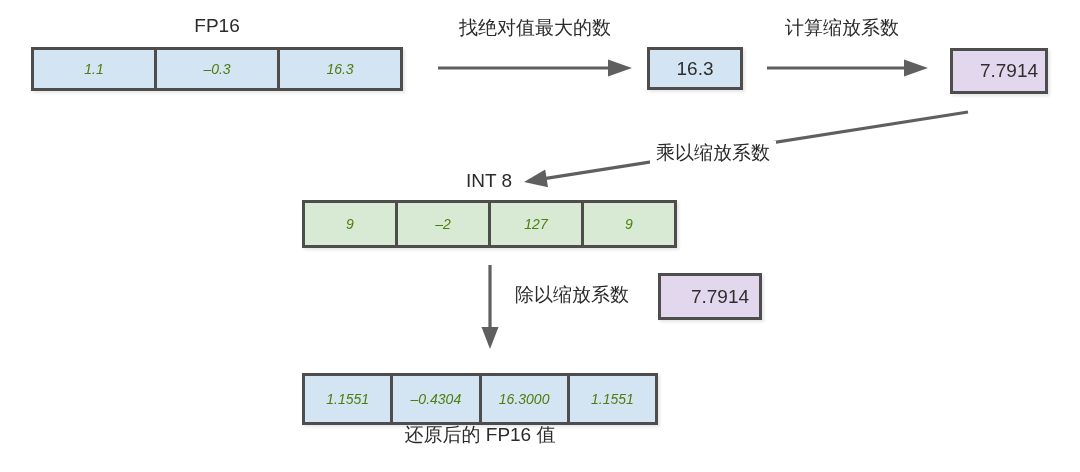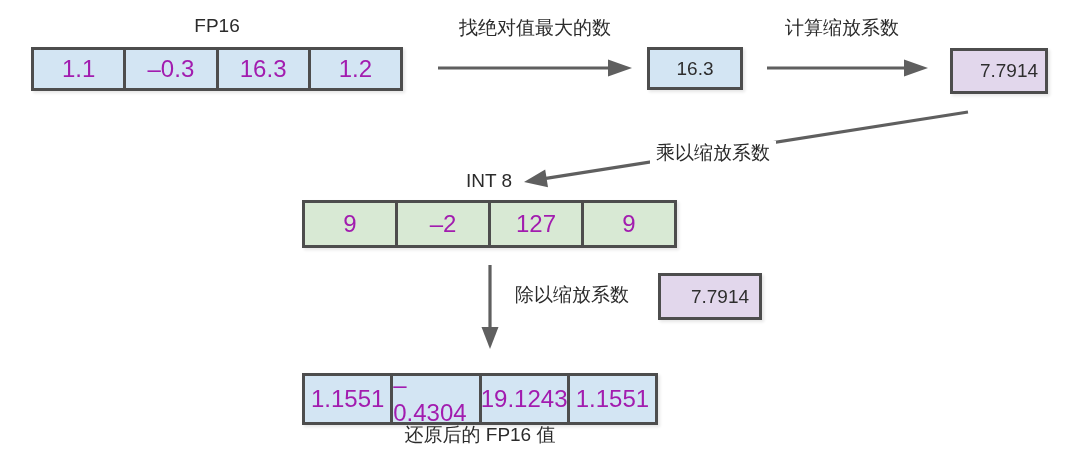--- a/index.html
+++ b/index.html
@@ -32,23 +32,24 @@
     display:flex;
     box-sizing:border-box;
     border:3px solid #4d4d4d;
     box-shadow:2px 2px 3px rgba(0,0,0,0.10);
   }
   .vrow .cell{
     flex:1 1 0;
     display:flex;
     align-items:center;
     justify-content:center;
-    font-size:24px;
-    color:#a21caf;
+    font-size:14px;
+    color:#4d7c0f;
     overflow:hidden;
+    font-style:italic;
   }
   .vrow .cell + .cell{
     border-left:3px solid #4d4d4d;
   }
   .blue .cell{background:#d3e5f3;}
   .green .cell{background:#d8e9d4;}
   .vbox{
     position:absolute;
     box-sizing:border-box;
     border:3px solid #4d4d4d;
@@ -104,21 +105,20 @@
       <polygon points="490,349 481.5,327 498.5,327" stroke="none"></polygon>
     </g>
   </svg>
 
   <div class="lbl" id="fp16-label">FP16</div>
 
   <div class="vrow blue" id="fp16-row">
     <div class="cell">1.1</div>
     <div class="cell">–0.3</div>
     <div class="cell">16.3</div>
-    <div class="cell">1.2</div>
   </div>
 
   <div class="lbl" id="step1-label">找绝对值最大的数</div>
 
   <div class="vbox blue" id="max-box">16.3</div>
 
   <div class="lbl" id="step2-label">计算缩放系数</div>
 
   <div class="vbox purple" id="scale-box-1">7.7914</div>
 
@@ -133,19 +133,19 @@
     <div class="cell">9</div>
   </div>
 
   <div class="lbl" id="step4-label">除以缩放系数</div>
 
   <div class="vbox purple" id="scale-box-2">7.7914</div>
 
   <div class="vrow blue" id="restored-row">
     <div class="cell">1.1551</div>
     <div class="cell">–0.4304</div>
-    <div class="cell">19.1243</div>
+    <div class="cell">16.3000</div>
     <div class="cell">1.1551</div>
   </div>
 
   <div class="lbl" id="restored-label">还原后的 FP16 值</div>
 
 </div>
 
 </body></html>

